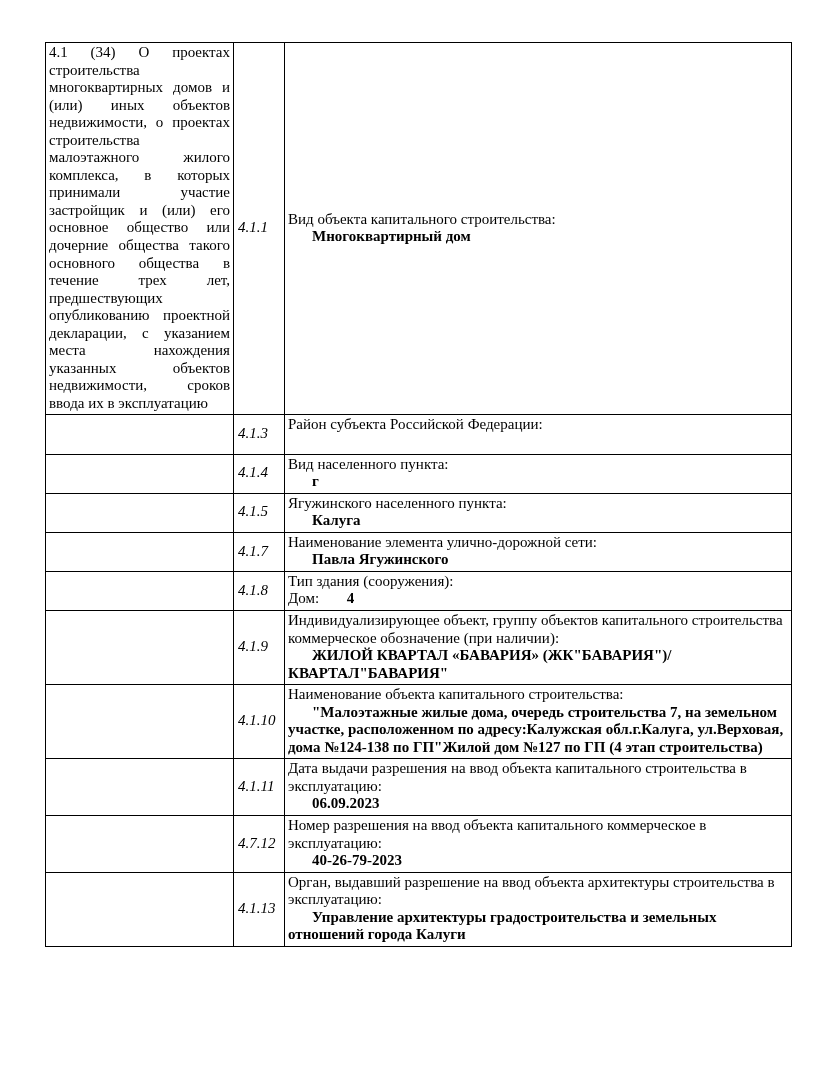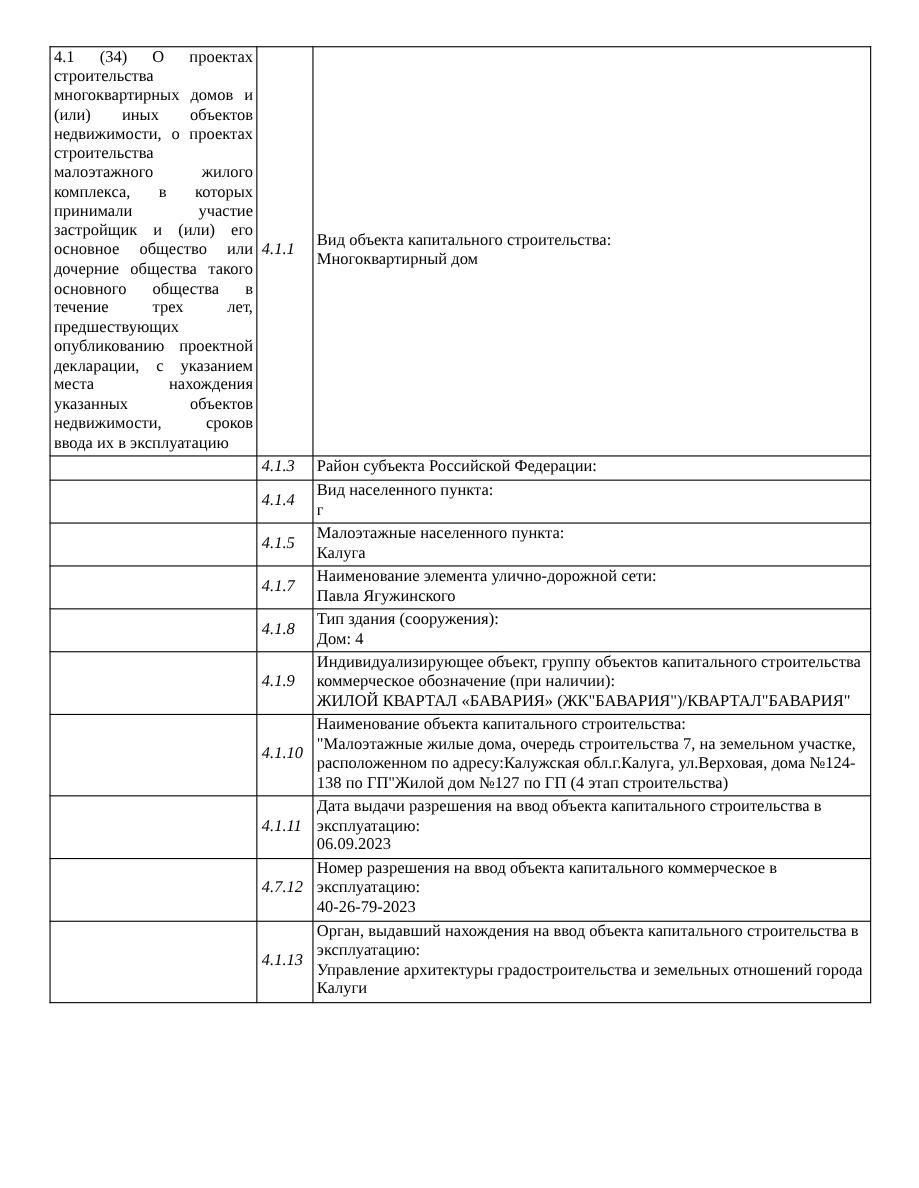--- a/index.html
+++ b/index.html
@@ -40,21 +40,21 @@
     padding-right: 3px;
   }
   td.num-cell {
     vertical-align: middle;
     padding-left: 4px;
     font-style: italic;
   }
   tr.first td { height: 362px; }
   .value-line { font-weight: bold; }
   .value-prefix { font-weight: normal; }
-  .field-value { font-weight: normal; }
+  .field-value { font-weight: bold; margin-left: 24px; }
 </style>
 </head>
 <body>
 
 <div class="page">
   <table class="decl">
     <colgroup>
         <col class="c1">
         <col class="c2">
         <col class="c3">
@@ -86,21 +86,21 @@
         <td>
           <div>Вид населенного пункта:</div>
           <div class="value-line"><span class="value-prefix"></span><span class="field-value">г</span></div>
         </td>
       </tr>
 
       <tr>
         <td></td>
         <td class="num-cell">4.1.5</td>
         <td>
-          <div>Малоэтажные населенного пункта:</div>
+          <div>Ягужинского населенного пункта:</div>
           <div class="value-line"><span class="value-prefix"></span><span class="field-value">Калуга</span></div>
         </td>
       </tr>
 
 
       <tr>
         <td></td>
         <td class="num-cell">4.1.7</td>
         <td>
           <div>Наименование элемента улично-дорожной сети:</div>
@@ -150,20 +150,20 @@
         <td>
           <div>Номер разрешения на ввод объекта капитального коммерческое в эксплуатацию:</div>
           <div class="value-line"><span class="value-prefix"></span><span class="field-value">40-26-79-2023</span></div>
         </td>
       </tr>
 
       <tr>
         <td></td>
         <td class="num-cell">4.1.13</td>
         <td>
-          <div>Орган, выдавший нахождения на ввод объекта капитального строительства в эксплуатацию:</div>
+          <div>Орган, выдавший разрешение на ввод объекта архитектуры строительства в эксплуатацию:</div>
           <div class="value-line"><span class="value-prefix"></span><span class="field-value">Управление архитектуры градостроительства и земельных отношений города Калуги</span></div>
         </td>
       </tr>
 
     </tbody>
   </table>
 </div>
 
 </body></html>

